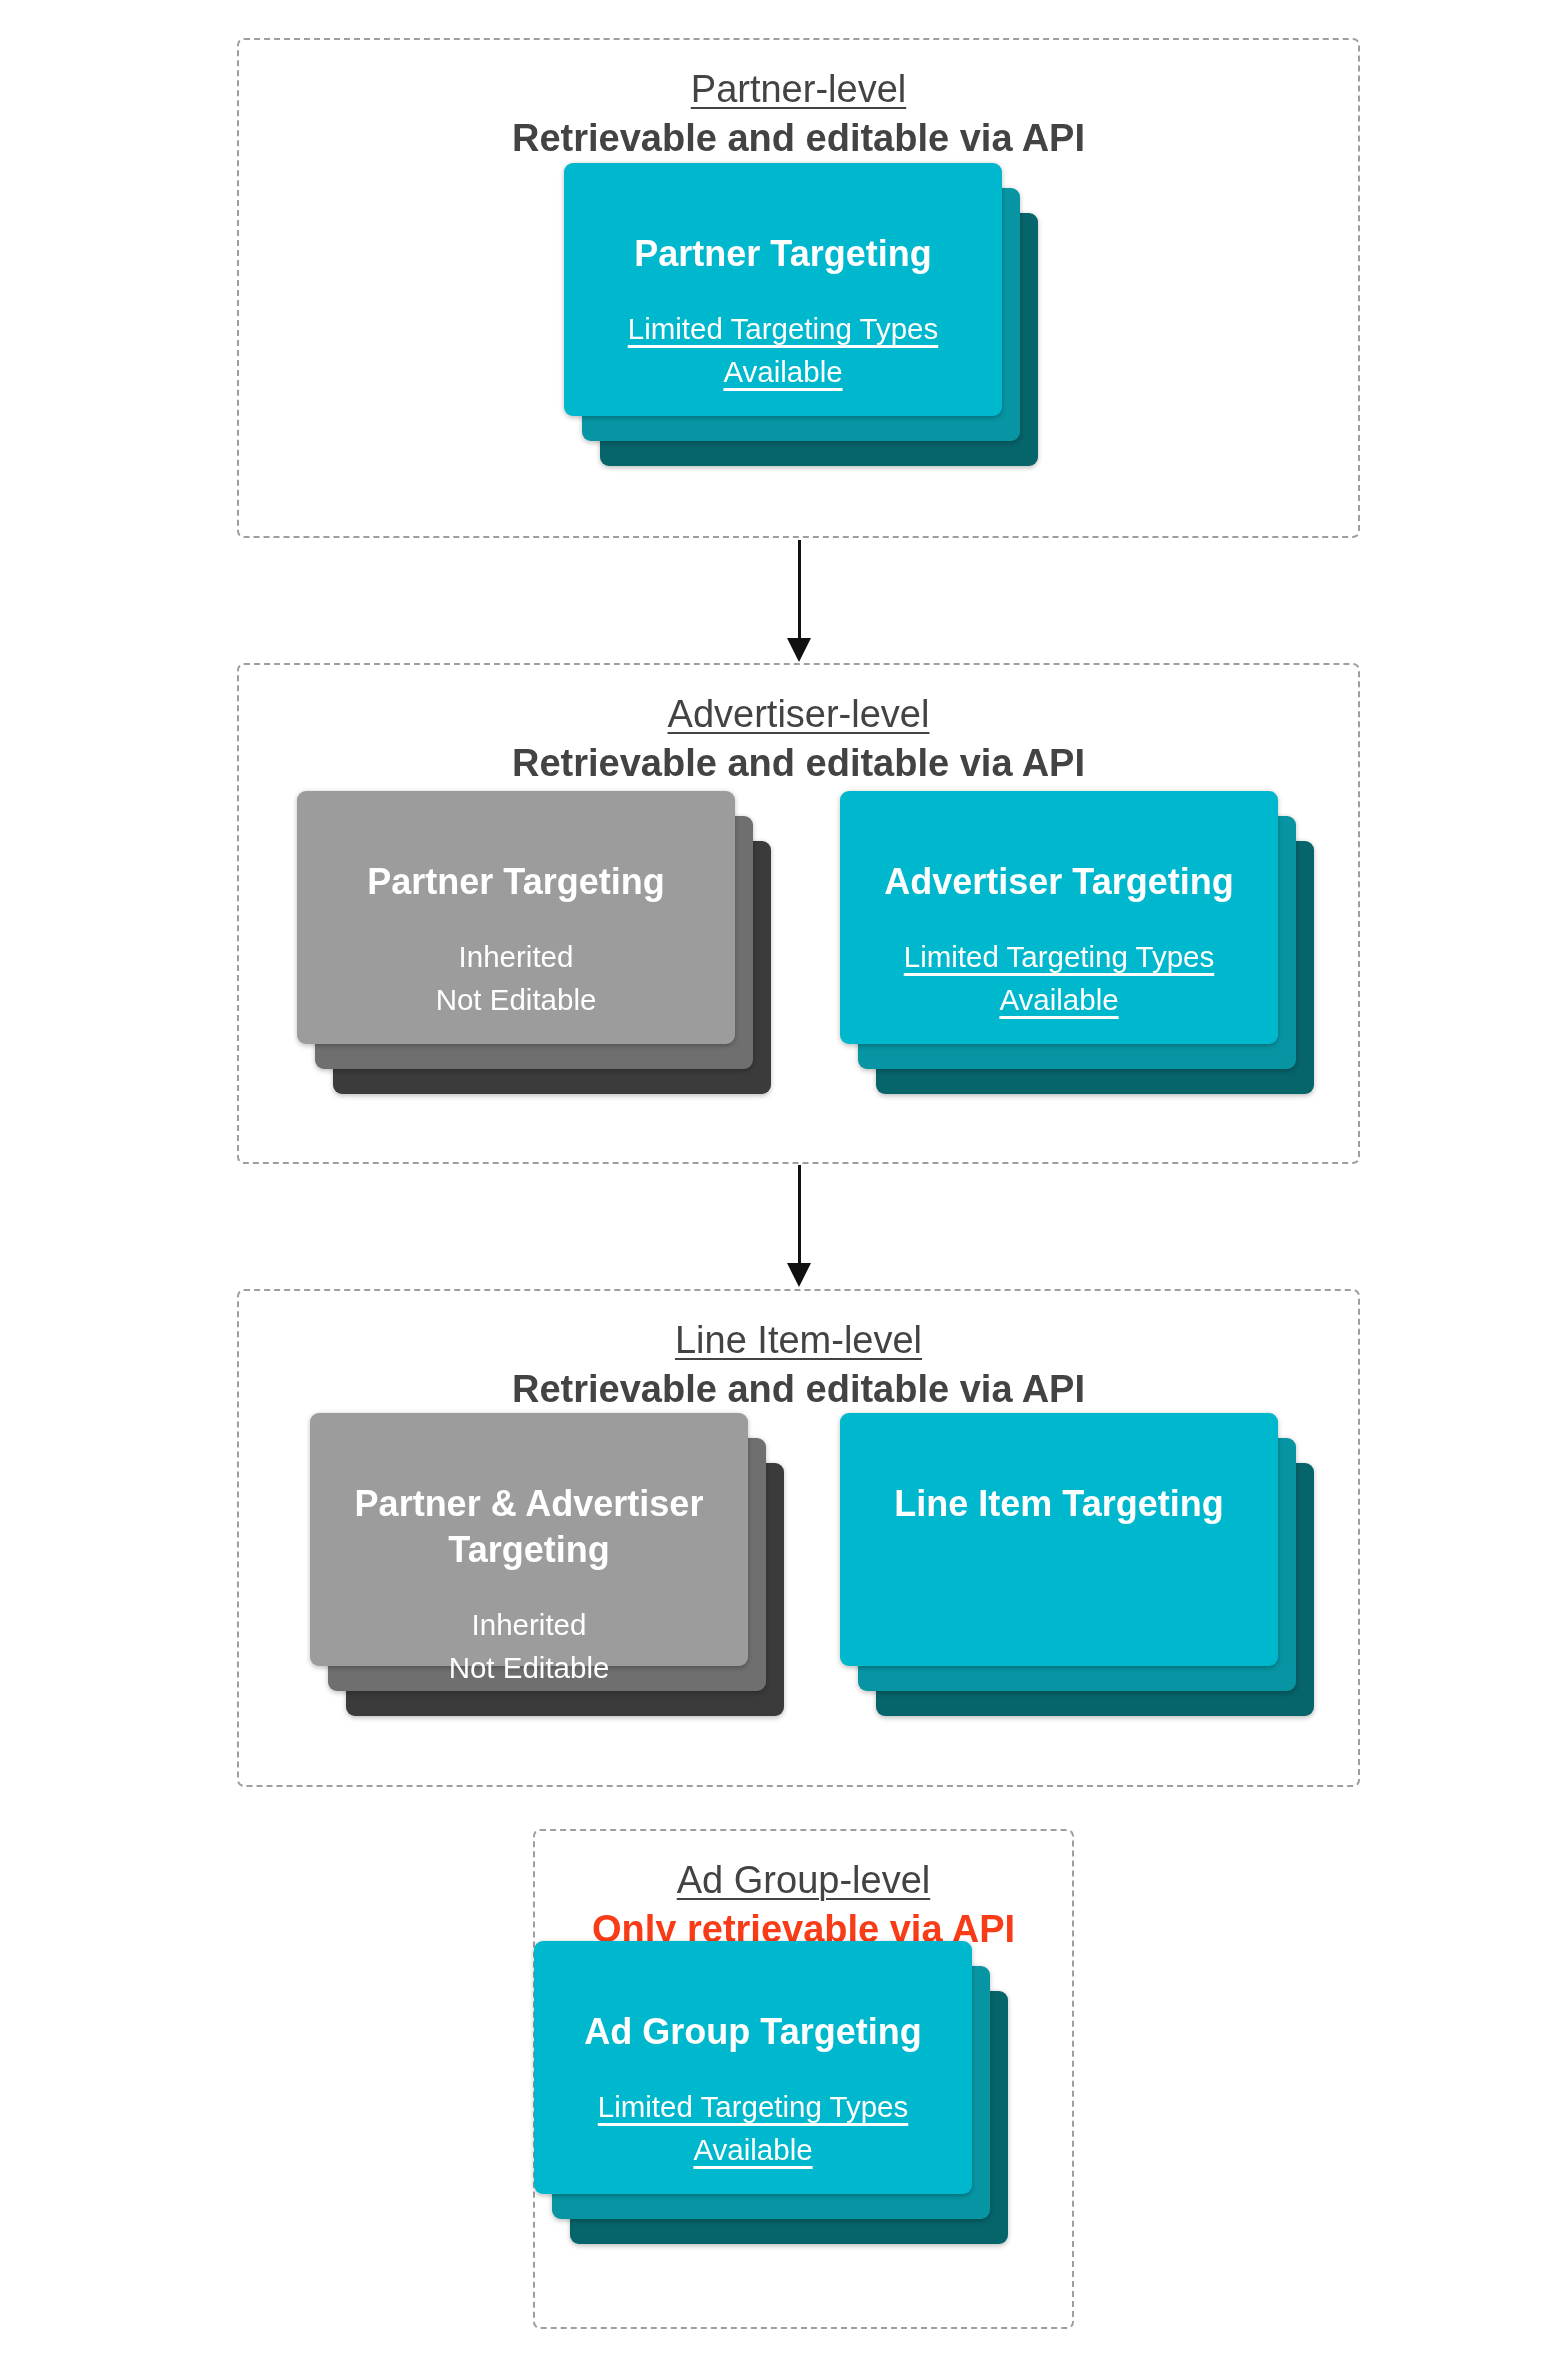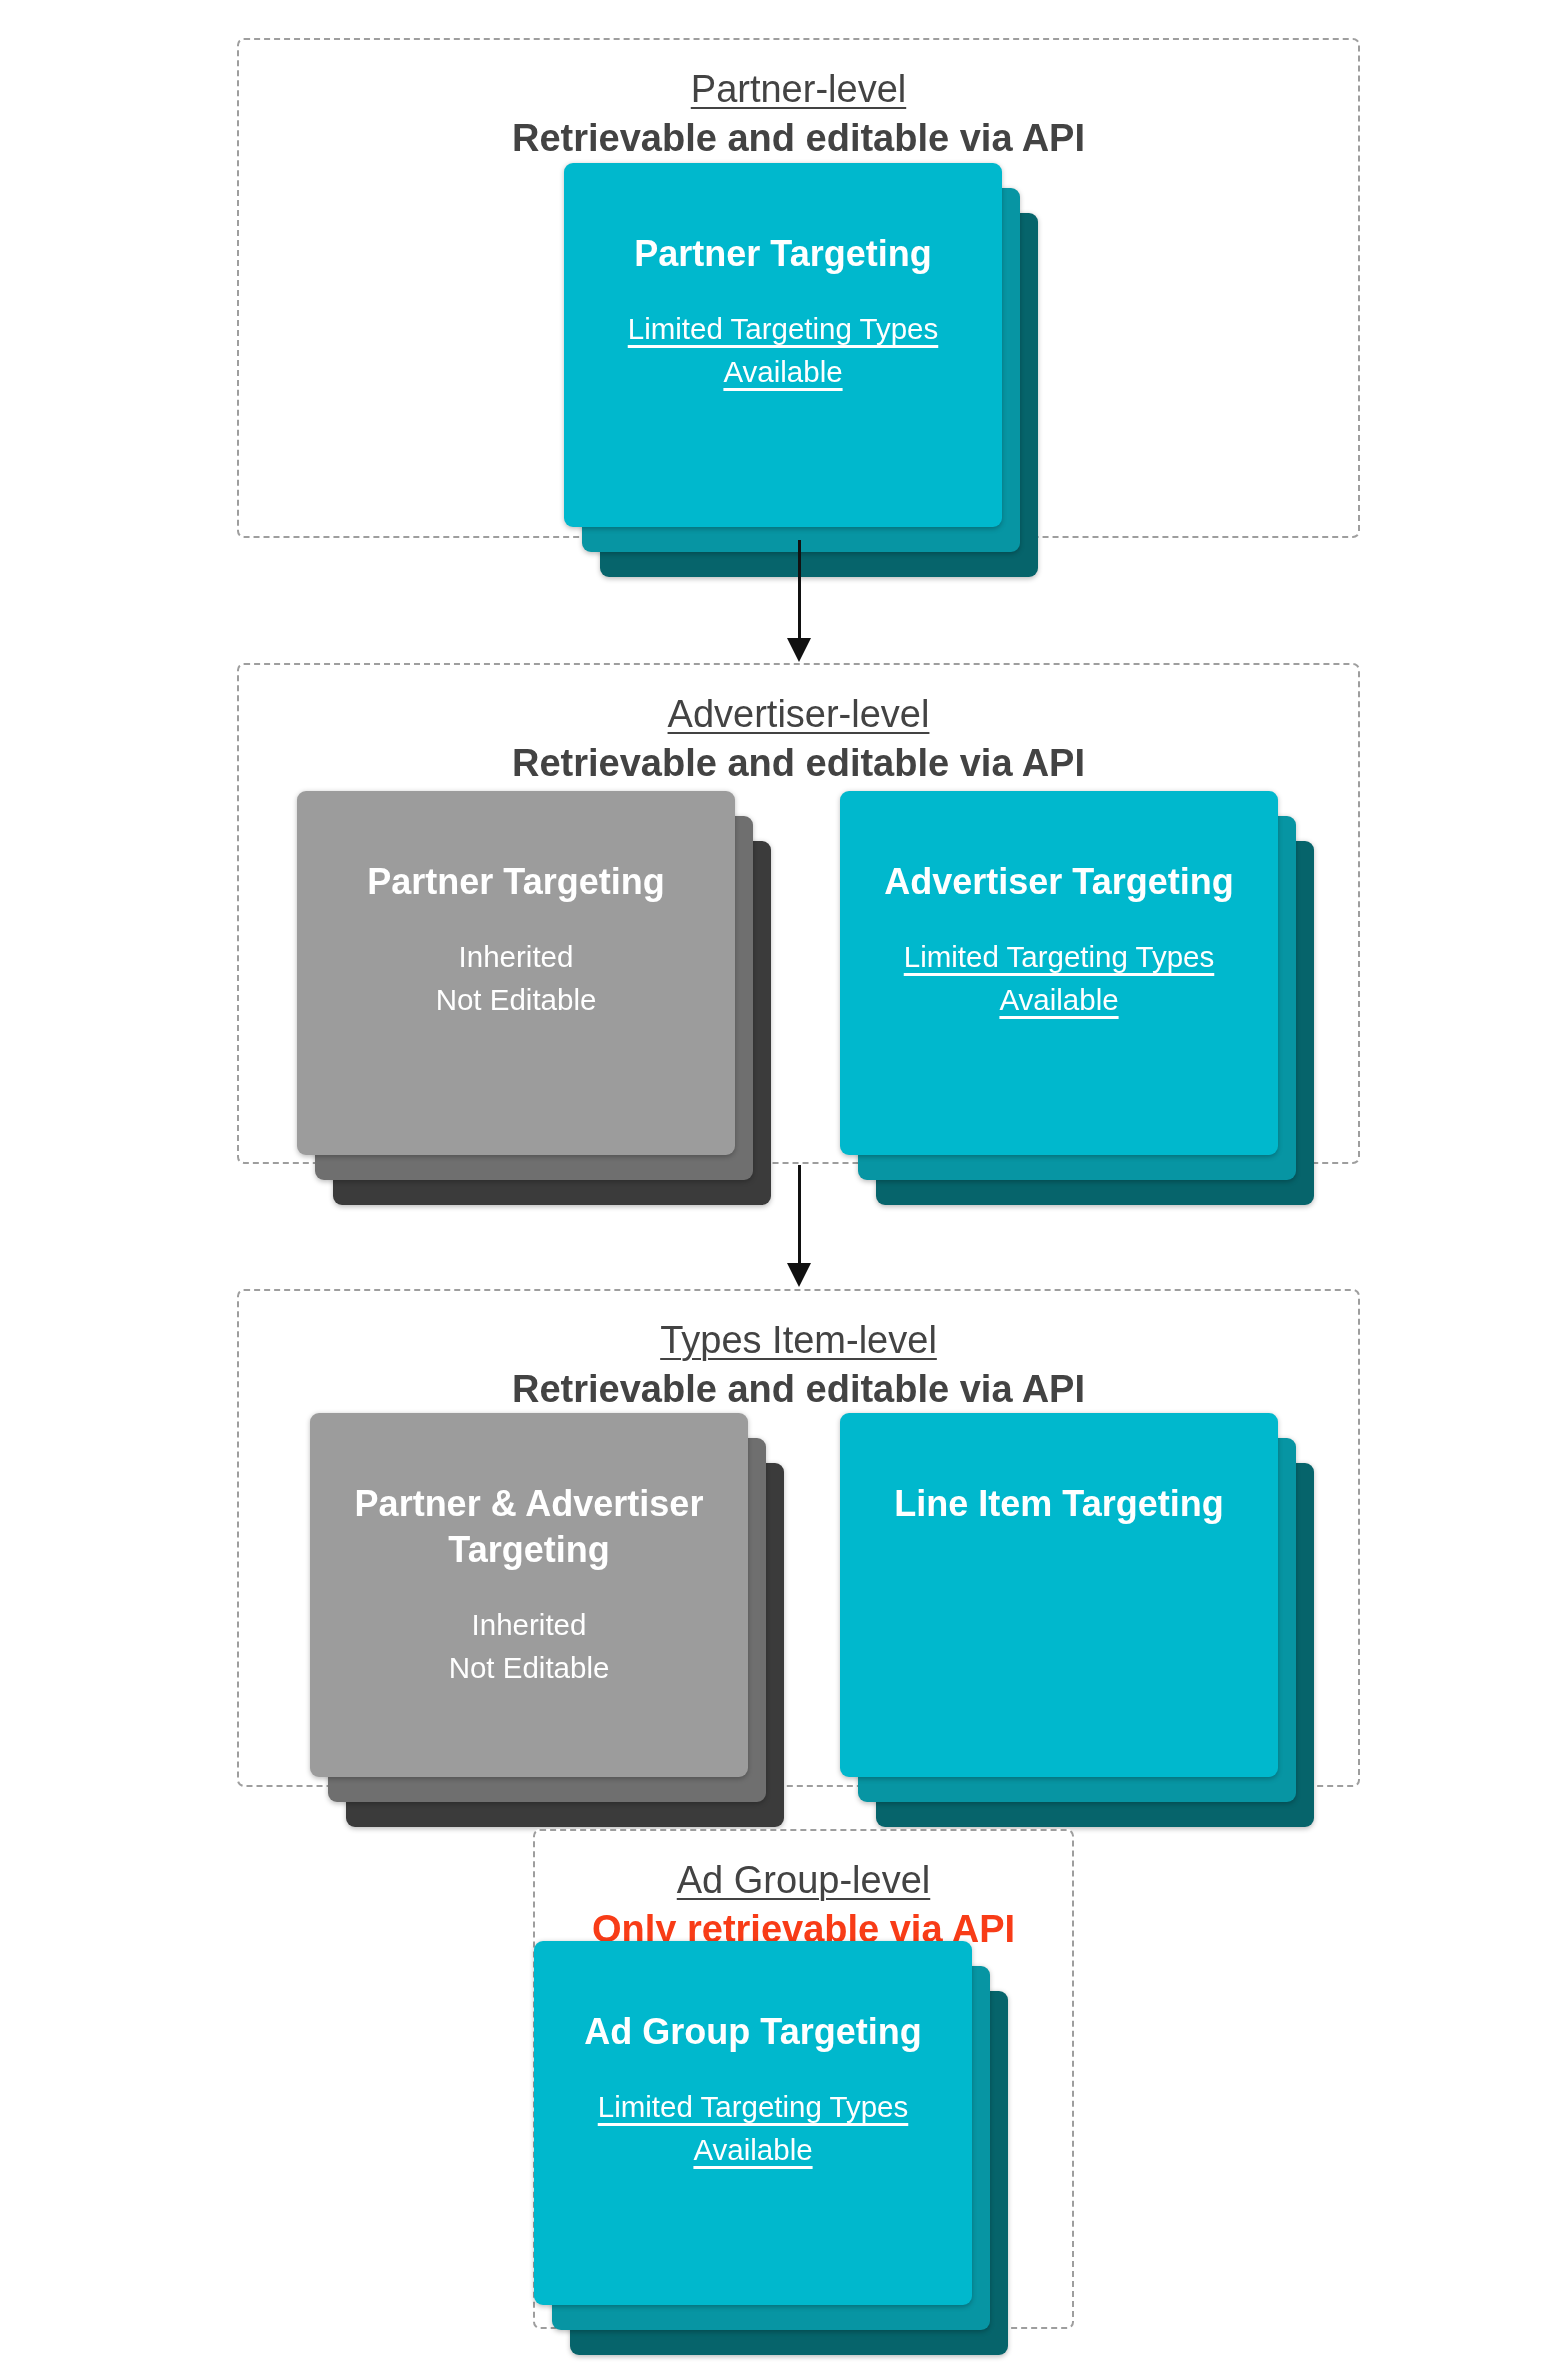--- a/index.html
+++ b/index.html
@@ -38,21 +38,21 @@
     font-weight:700;
     color:var(--header-text);
     line-height:48px;
   }
   .sec-sub.red{color:var(--red-text);}
 
   .stack{position:absolute;width:473px;height:346px;}
   .layer{
     position:absolute;
     width:438px;
-    height:364px;
+    height:253px;
     border-radius:9px;
     box-shadow:0 1.8px 5.4px rgba(0,0,0,0.25);
   }
   .layer.back{left:36px;top:50px;}
   .layer.mid{left:18px;top:25px;}
   .layer.front{left:0;top:0;display:flex;flex-direction:column;align-items:center;}
   .teal .front{background:var(--teal-front);}
   .teal .mid{background:var(--teal-mid);}
   .teal .back{background:var(--teal-back);}
   .gray .front{background:var(--gray-front);}
@@ -161,21 +161,21 @@
     </div>
   </div>
 
   <div class="arrow ar2">
     <div class="shaft"></div>
     <div class="head"></div>
   </div>
 
   <div class="section sec3">
     <div class="sec-header">
-      <div class="sec-title">Types Item-level</div>
+      <div class="sec-title">Line Item-level</div>
       <div class="sec-sub">Retrievable and editable via API</div>
     </div>
   </div>
 
   <div class="stack gray st-3a">
     <div class="layer back"></div>
     <div class="layer mid"></div>
     <div class="layer front">
       <div class="card-title">Partner &amp; Advertiser Targeting</div>
       <div class="card-sub">

